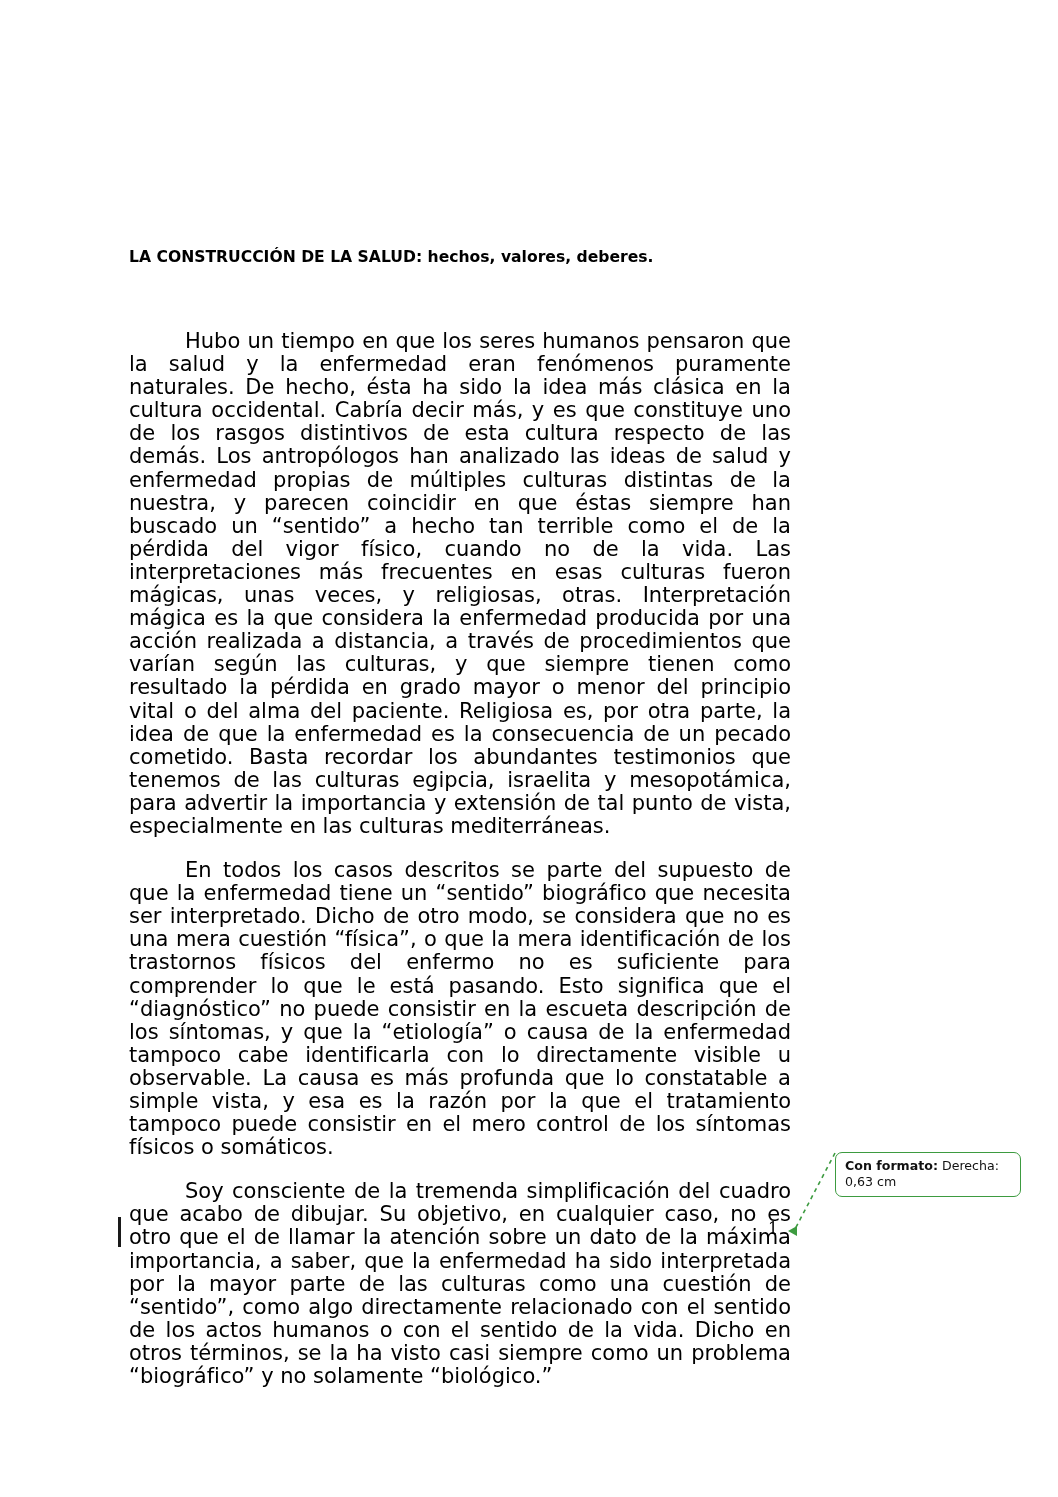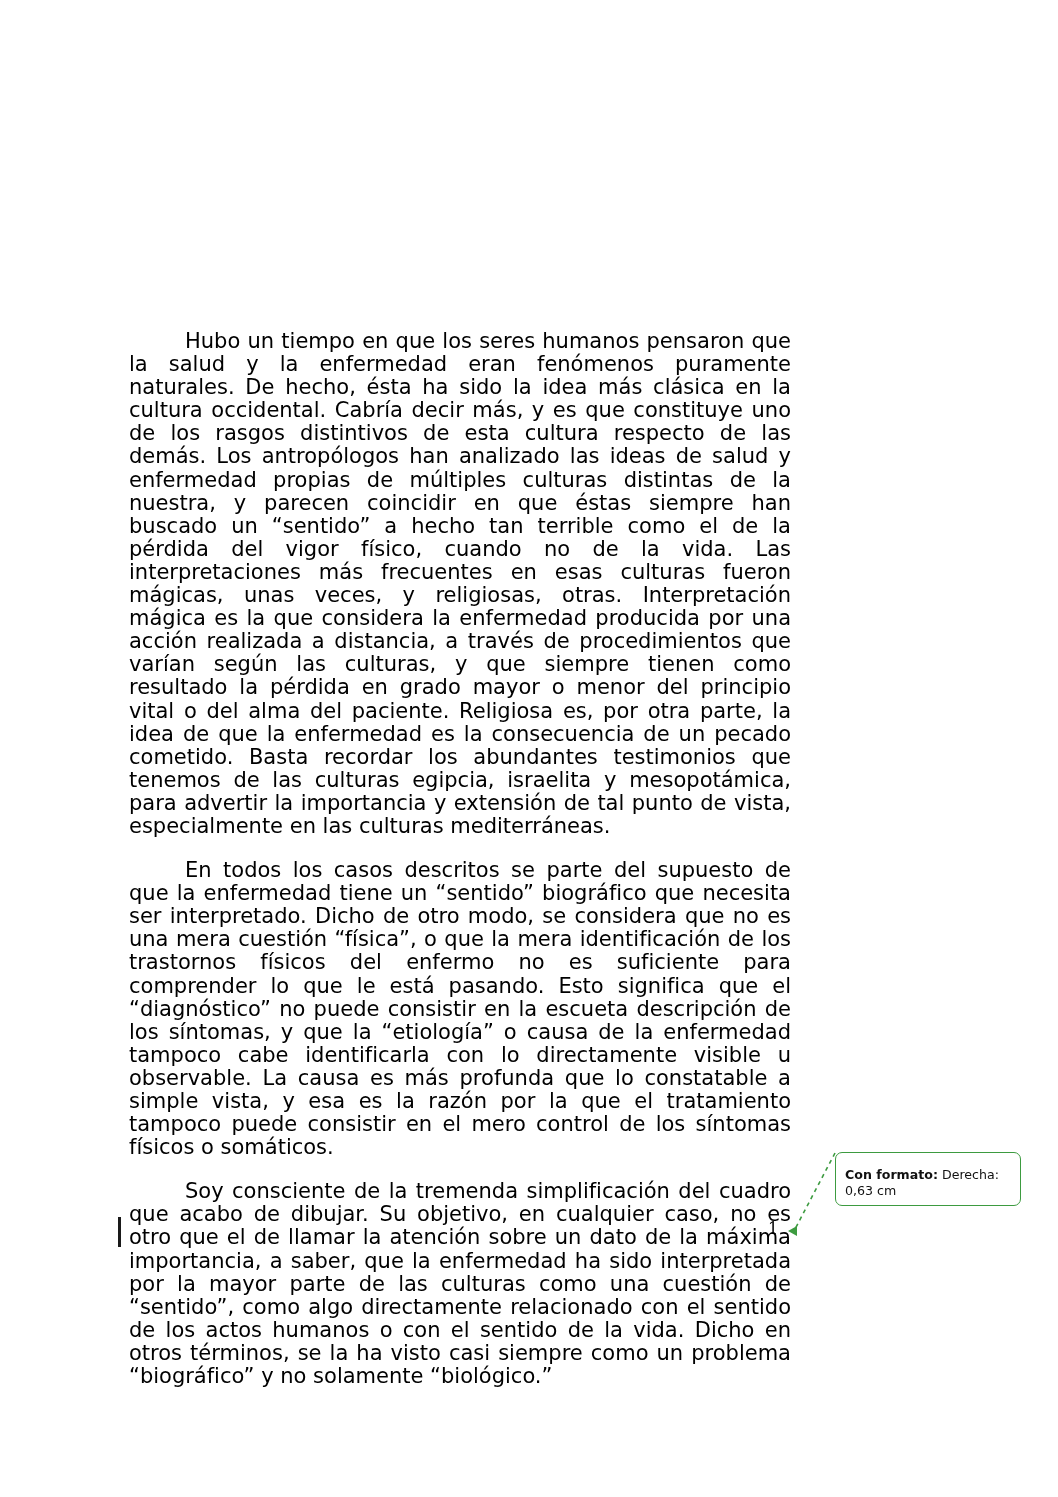--- a/index.html
+++ b/index.html
@@ -106,21 +106,21 @@
   
   .format-balloon {
     position: absolute;
     left: 835px;
     top: 1152px;
     width: 186px;
     box-sizing: border-box;
     border: 1.6px solid #3d9b40;
     border-radius: 7px;
     background: #ffffff;
-    padding: 14px 8px 6px 9px;
+    padding: 5px 8px 6px 9px;
     font-size: 12.6px;
     line-height: 16px;
     color: #111111;
   }
   .format-balloon .bal-key {
     font-weight: bold;
   }
   .format-balloon .bal-val {
     font-weight: normal;
   }
@@ -136,20 +136,21 @@
     pointer-events: none;
   }
 </style>
 </head>
 <body>
 
 <div id="page">
 
 
   <div class="title-block">
+    <p class="doc-title">LA CONSTRUCCIÓN DE LA SALUD: hechos, valores, deberes.</p>
   </div>
 
   <div class="body-text">
     <p class="para">Hubo un tiempo en que los seres humanos pensaron que la salud y la enfermedad eran fenómenos puramente naturales. De hecho, ésta ha sido la idea más clásica en la cultura occidental. Cabría decir más, y es que constituye uno de los rasgos distintivos de esta cultura respecto de las demás. Los antropólogos han analizado las ideas de salud y enfermedad propias de múltiples culturas distintas de la nuestra, y parecen coincidir en que éstas siempre han buscado un “sentido” a hecho tan terrible como el de la pérdida del vigor físico, cuando no de la vida. Las interpretaciones más frecuentes en esas culturas fueron mágicas, unas veces, y religiosas, otras. Interpretación mágica es la que considera la enfermedad producida por una acción realizada a distancia, a través de procedimientos que varían según las culturas, y que siempre tienen como resultado la pérdida en grado mayor o menor del principio vital o del alma del paciente. Religiosa es, por otra parte, la idea de que la enfermedad es la consecuencia de un pecado cometido. Basta recordar los abundantes testimonios que tenemos de las culturas egipcia, israelita y mesopotámica, para advertir la importancia y extensión de tal punto de vista, especialmente en las culturas mediterráneas.</p>
     <p class="para">En todos los casos descritos se parte del supuesto de que la enfermedad tiene un “sentido” biográfico que necesita ser interpretado. Dicho de otro modo, se considera que no es una mera cuestión “física”, o que la mera identificación de los trastornos físicos del enfermo no es suficiente para comprender lo que le está pasando. Esto significa que el “diagnóstico” no puede consistir en la escueta descripción de los síntomas, y que la “etiología” o causa de la enfermedad tampoco cabe identificarla con lo directamente visible u observable. La causa es más profunda que lo constatable a simple vista, y esa es la razón por la que el tratamiento tampoco puede consistir en el mero control de los síntomas físicos o somáticos.</p>
     <p class="para">Soy consciente de la tremenda simplificación del cuadro que acabo de dibujar. Su objetivo, en cualquier caso, no es otro que el de llamar la atención sobre un dato de la máxima importancia, a saber, que la enfermedad ha sido interpretada por la mayor parte de las culturas como una cuestión de “sentido”, como algo directamente relacionado con el sentido de los actos humanos o con el sentido de la vida. Dicho en otros términos, se la ha visto casi siempre como un problema “biográfico” y no solamente “biológico.”</p>
   </div>
 
   <div class="change-bar"></div>
 

